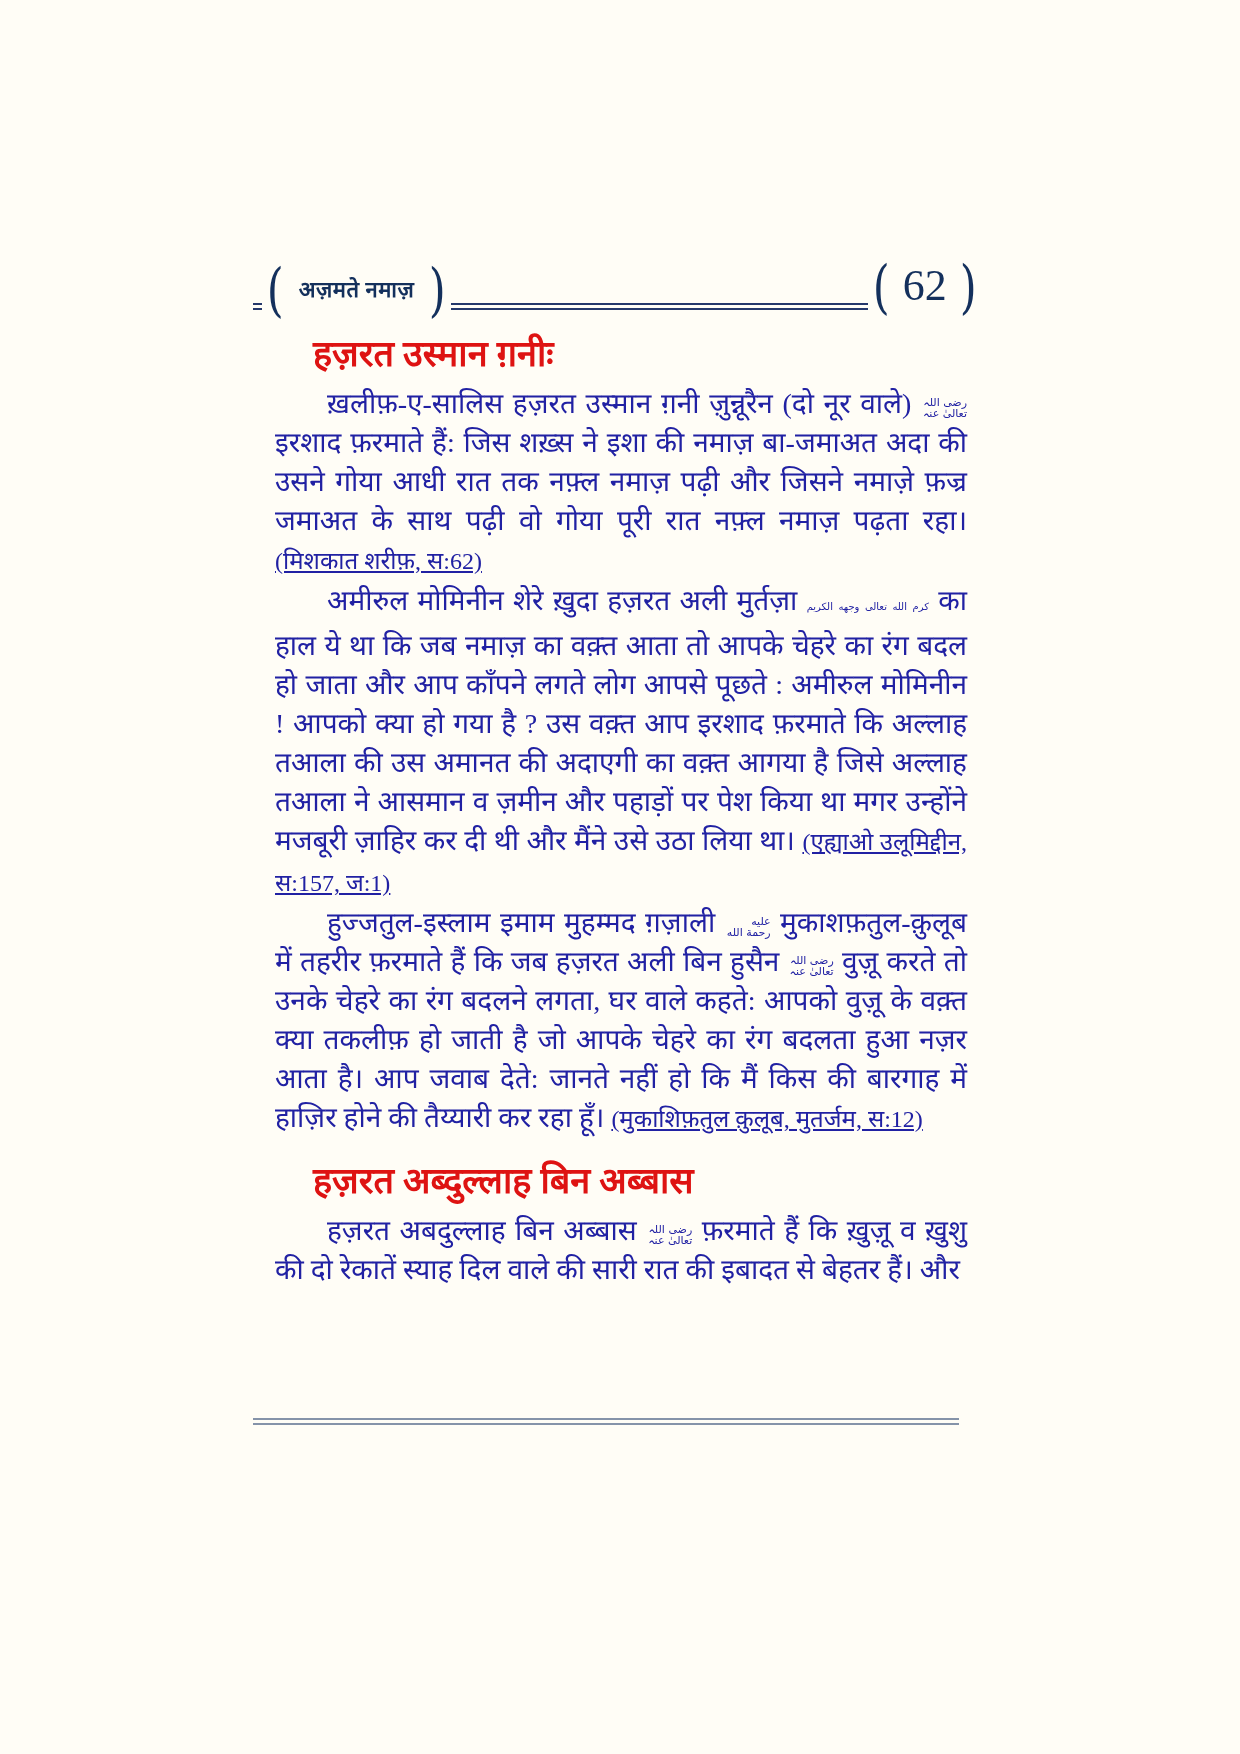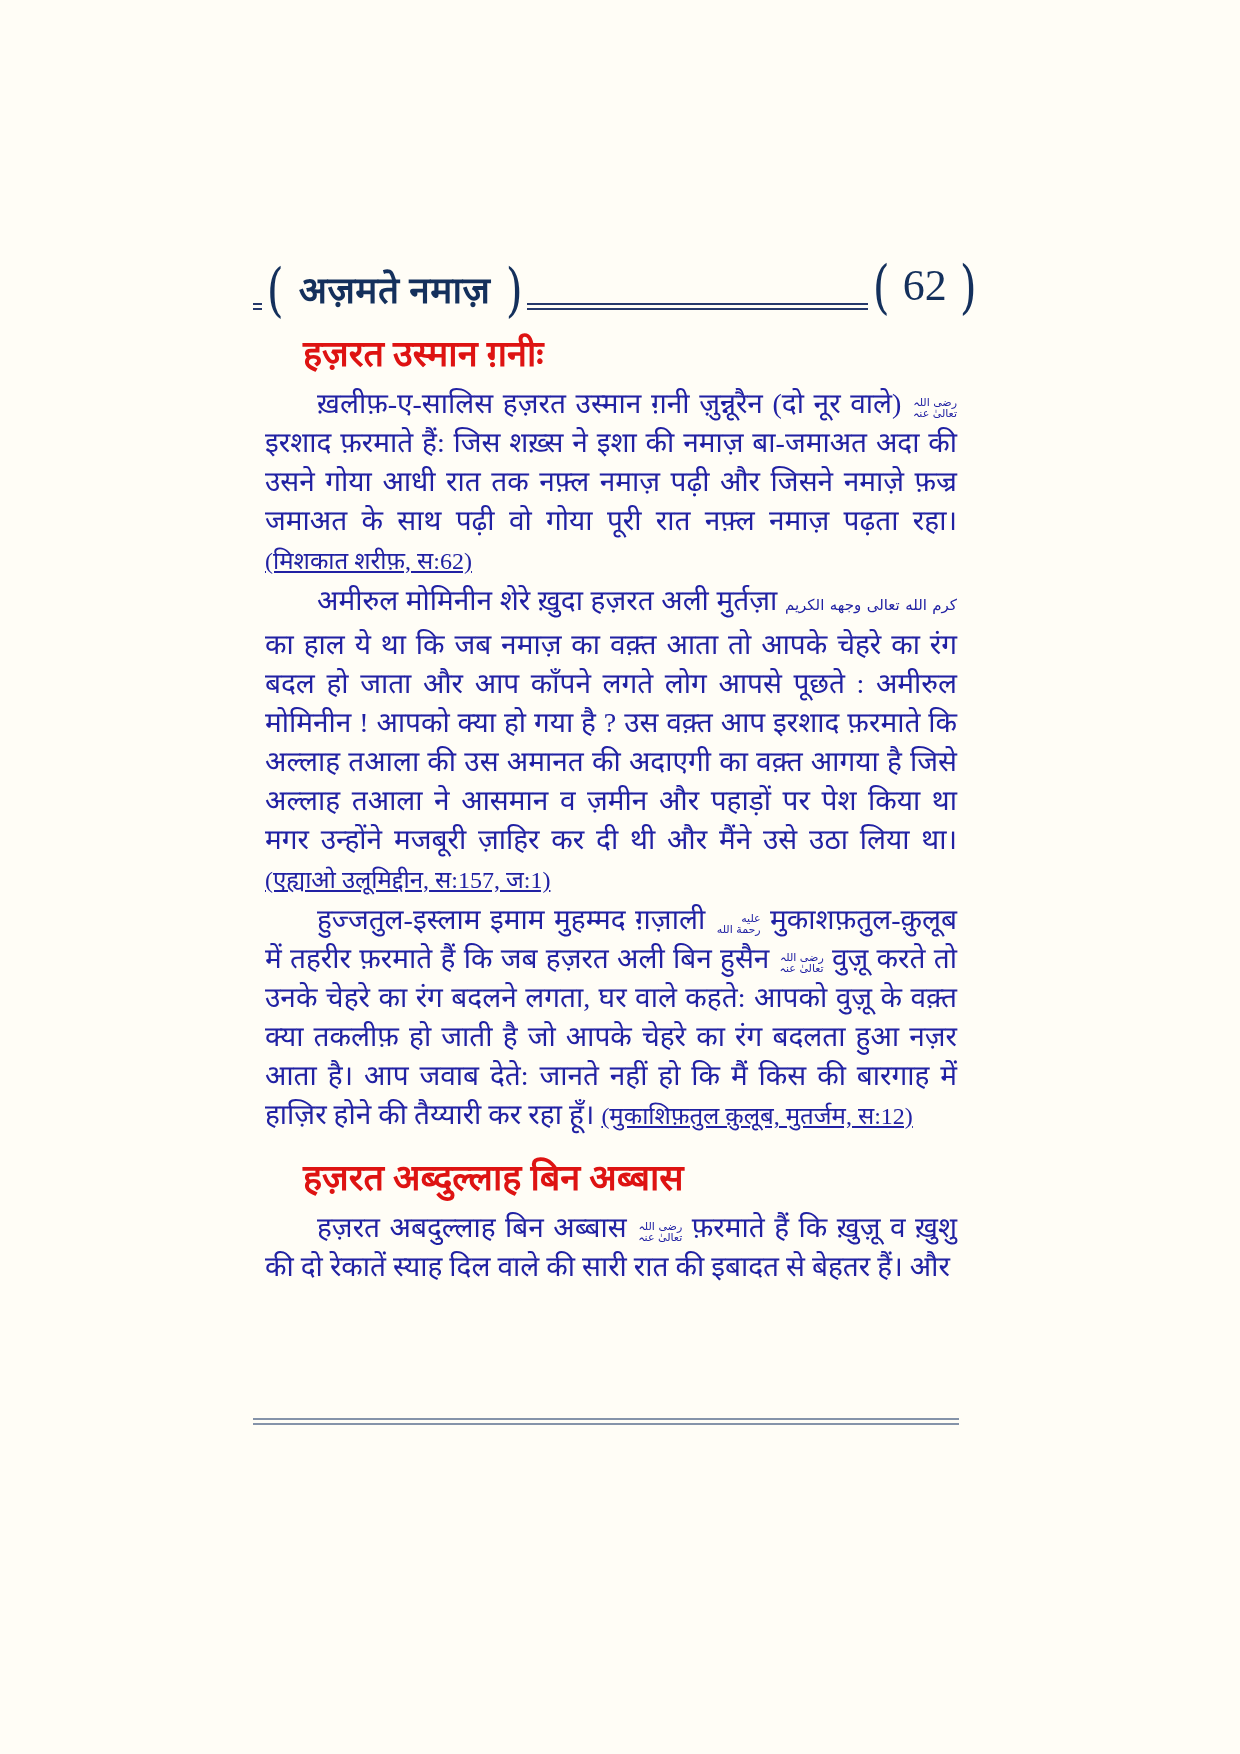--- a/index.html
+++ b/index.html
@@ -20,29 +20,29 @@
     background:var(--page-bg,#fffdf6);
     color:var(--title,#14305c);
     padding:0 2px;
   }
   .pill .paren{
     font-family:"DejaVu Serif",serif;font-size:58px;font-weight:400;
     line-height:50px;color:var(--title,#14305c);transform:scaleX(.75);
   }
   .title-pill{left:262px;top:264px;height:52px;gap:6px;}
   .title-pill .label{
-    font-size:37px;font-weight:bold;letter-spacing:.5px;padding:0 6px 4px 6px;
+    font-size:22px;font-weight:bold;letter-spacing:.5px;padding:0 6px 4px 6px;
   }
   .page-pill{left:868px;top:260px;height:54px;gap:2px;}
   .page-pill .label{
     font-size:44px;font-weight:400;padding:0 8px 4px 8px;
   }
   
   .content{
-    position:absolute;left:265px;top:320px;width:692px;
+    position:absolute;left:275px;top:320px;width:692px;
   }
   section{display:block;}
   h2{
     margin:20px 0 8px 38px;
     font-size:36px;line-height:44px;font-weight:bold;
     color:var(--heading,#de1312);
   }
   section:first-child h2{margin-top:12px;}
   p{
     margin:0;
@@ -51,21 +51,21 @@
     text-align:justify;text-indent:52px;
     font-weight:500;
   }
   p .cite{font-size:24px;text-decoration:underline;}
   .honorific{
     display:inline-block;width:46px;font-size:11px;line-height:11px;
     text-align:right;vertical-align:-4px;text-indent:0;
     font-family:"DejaVu Sans",sans-serif;white-space:normal;
   }
   .honorific-inline{
-    font-size:15px;font-family:"DejaVu Sans",sans-serif;
+    font-size:10px;font-family:"DejaVu Sans",sans-serif;
     vertical-align:baseline;
   }
   
   .bottom-rule{
     position:absolute;left:253px;top:1418px;width:706px;height:3px;
     border-top:2px solid var(--foot-rule,#8593a9);
     border-bottom:2px solid var(--foot-rule,#8593a9);
   }
 </style>
 </head>

